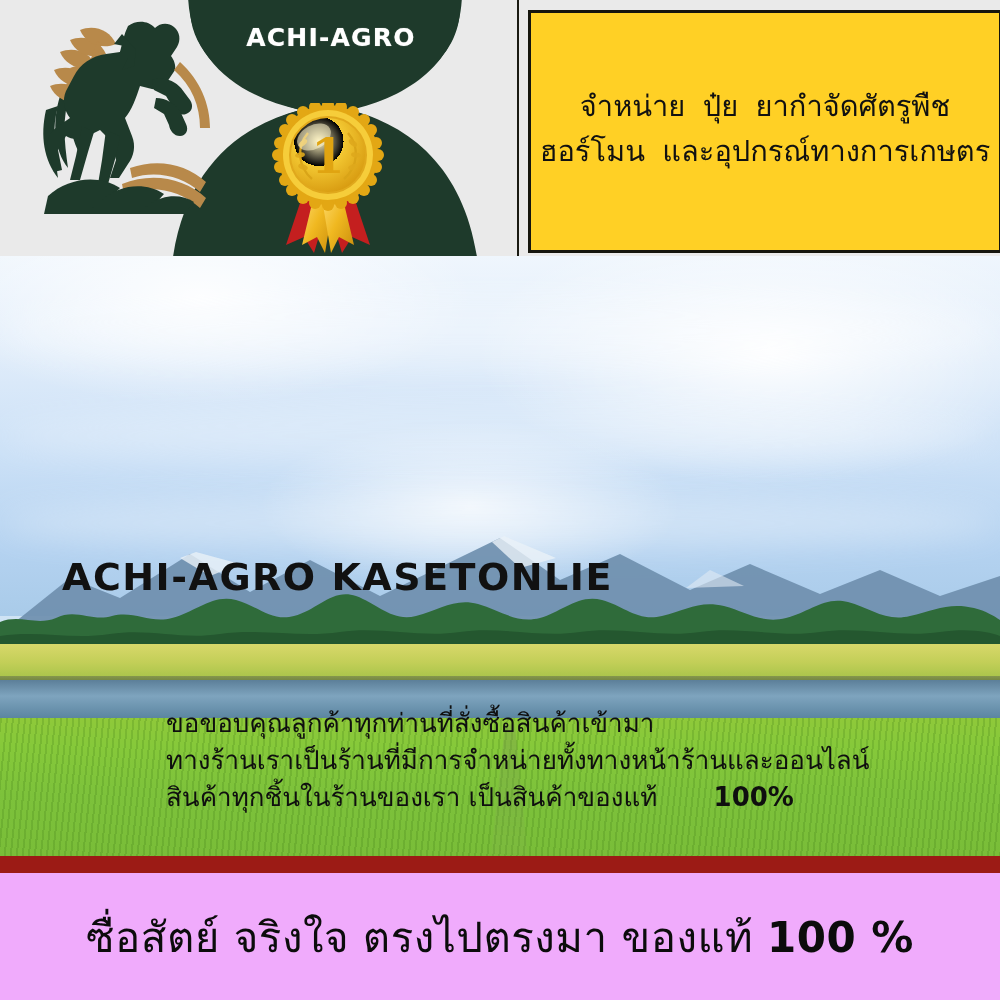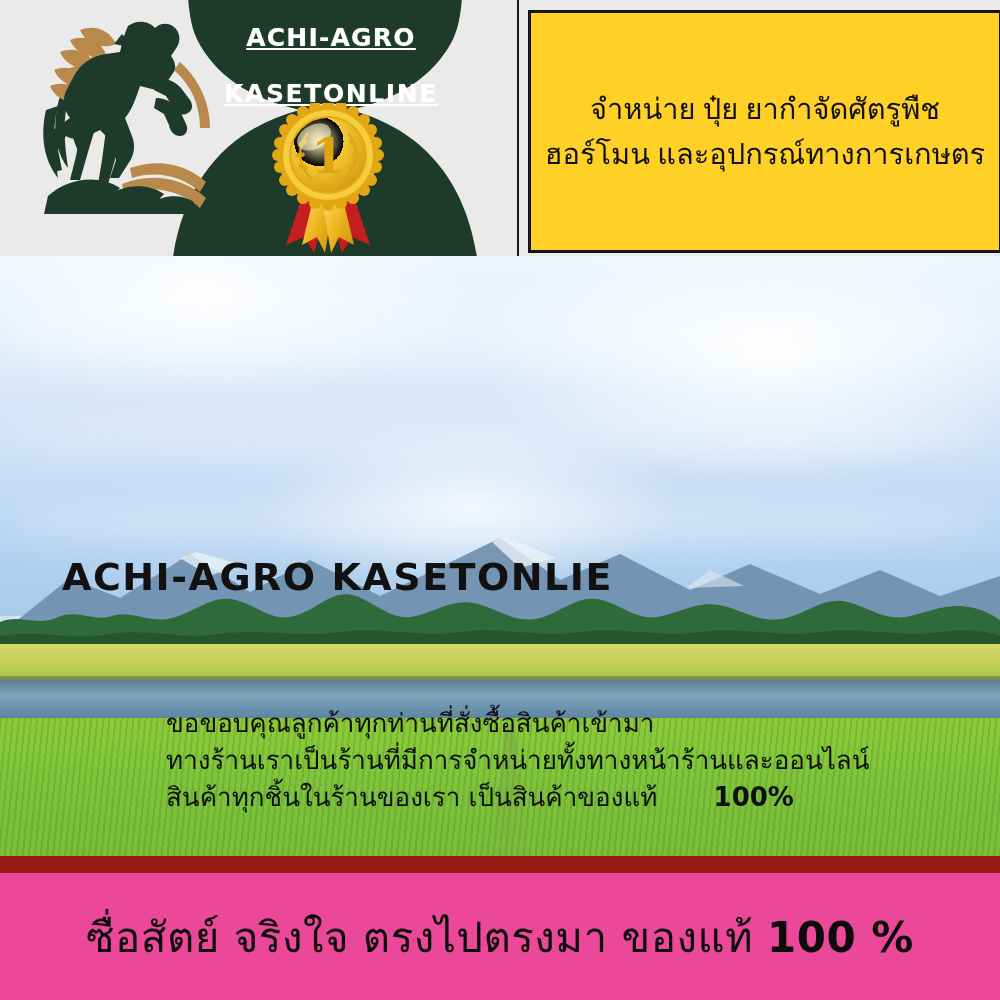--- a/index.html
+++ b/index.html
@@ -47,21 +47,20 @@
     width: 270px;
     text-align: center;
     color: #ffffff;
     font-family: "DejaVu Sans", sans-serif;
     font-weight: bold;
     font-size: 25px;
     letter-spacing: 1.2px;
     line-height: 56px;
     text-transform: uppercase;
     text-shadow: 0 0 1px rgba(255,255,255,0.55);
-    text-decoration: underline;
   }
   .brand .l2 { letter-spacing: 1.6px; }
 
   
   .medal {
     position: absolute; left: 272px; top: 103px;
     width: 112px; height: 150px;
   }
 
   
@@ -72,21 +71,21 @@
     border: 3px solid #15150d;
     display: flex;
     align-items: center;
     justify-content: center;
   }
   .header-yellow-text {
     color: #111111;
     font-size: 29px;
     line-height: 1.52;
     text-align: center;
-    font-family: Liberation Serif, serif;
+    font-family: Liberation Mono, monospace;
     padding: 0 8px;
     white-space: pre-line;
   }
 
   
   .scene {
     position: absolute; left: 0; top: 256px;
     width: 1000px; height: 600px;
     overflow: hidden;
     background: #cfe3f4;
@@ -161,21 +160,21 @@
 
   
   .red-bar {
     position: absolute; left: 0; top: 856px;
     width: 1000px; height: 17px;
     background: #9c1b15;
   }
   .footer {
     position: absolute; left: 0; top: 873px;
     width: 1000px; height: 127px;
-    background: #ec4899;
+    background: #f0abfc;
     display: flex; align-items: center; justify-content: center;
   }
   .footer-text {
     color: #0c0c0c;
     font-size: 42px;
     font-family: "DejaVu Sans", "Liberation Sans", sans-serif;
     letter-spacing: 0.5px;
   }
   .footer-text b { font-weight: bold; }
 </style>
@@ -237,21 +236,20 @@
 
       <g fill="#1e3a2b">
         <path d="M24 178 C44 160 74 156 96 170 L70 196 L20 196 Z"></path>
         <path d="M78 182 C96 166 122 164 140 176 L122 196 L62 196 Z"></path>
         <path d="M126 186 C140 176 158 176 170 184 L160 196 L112 196 Z"></path>
       </g>
     </svg>
 
     <div class="brand">
       <div class="l1">ACHI-AGRO</div>
-      <div class="l2">KASETONLINE</div>
     </div>
 
     <svg class="medal" viewBox="0 0 112 150">
       <defs>
         <radialGradient id="medalFace" cx="38%" cy="32%" r="72%">
           <stop offset="0%" stop-color="#fff4bf"></stop>
           <stop offset="45%" stop-color="#f5c game"></stop>
           <stop offset="45%" stop-color="#f3c832"></stop>
           <stop offset="100%" stop-color="#d79a10"></stop>
         </radialGradient>

